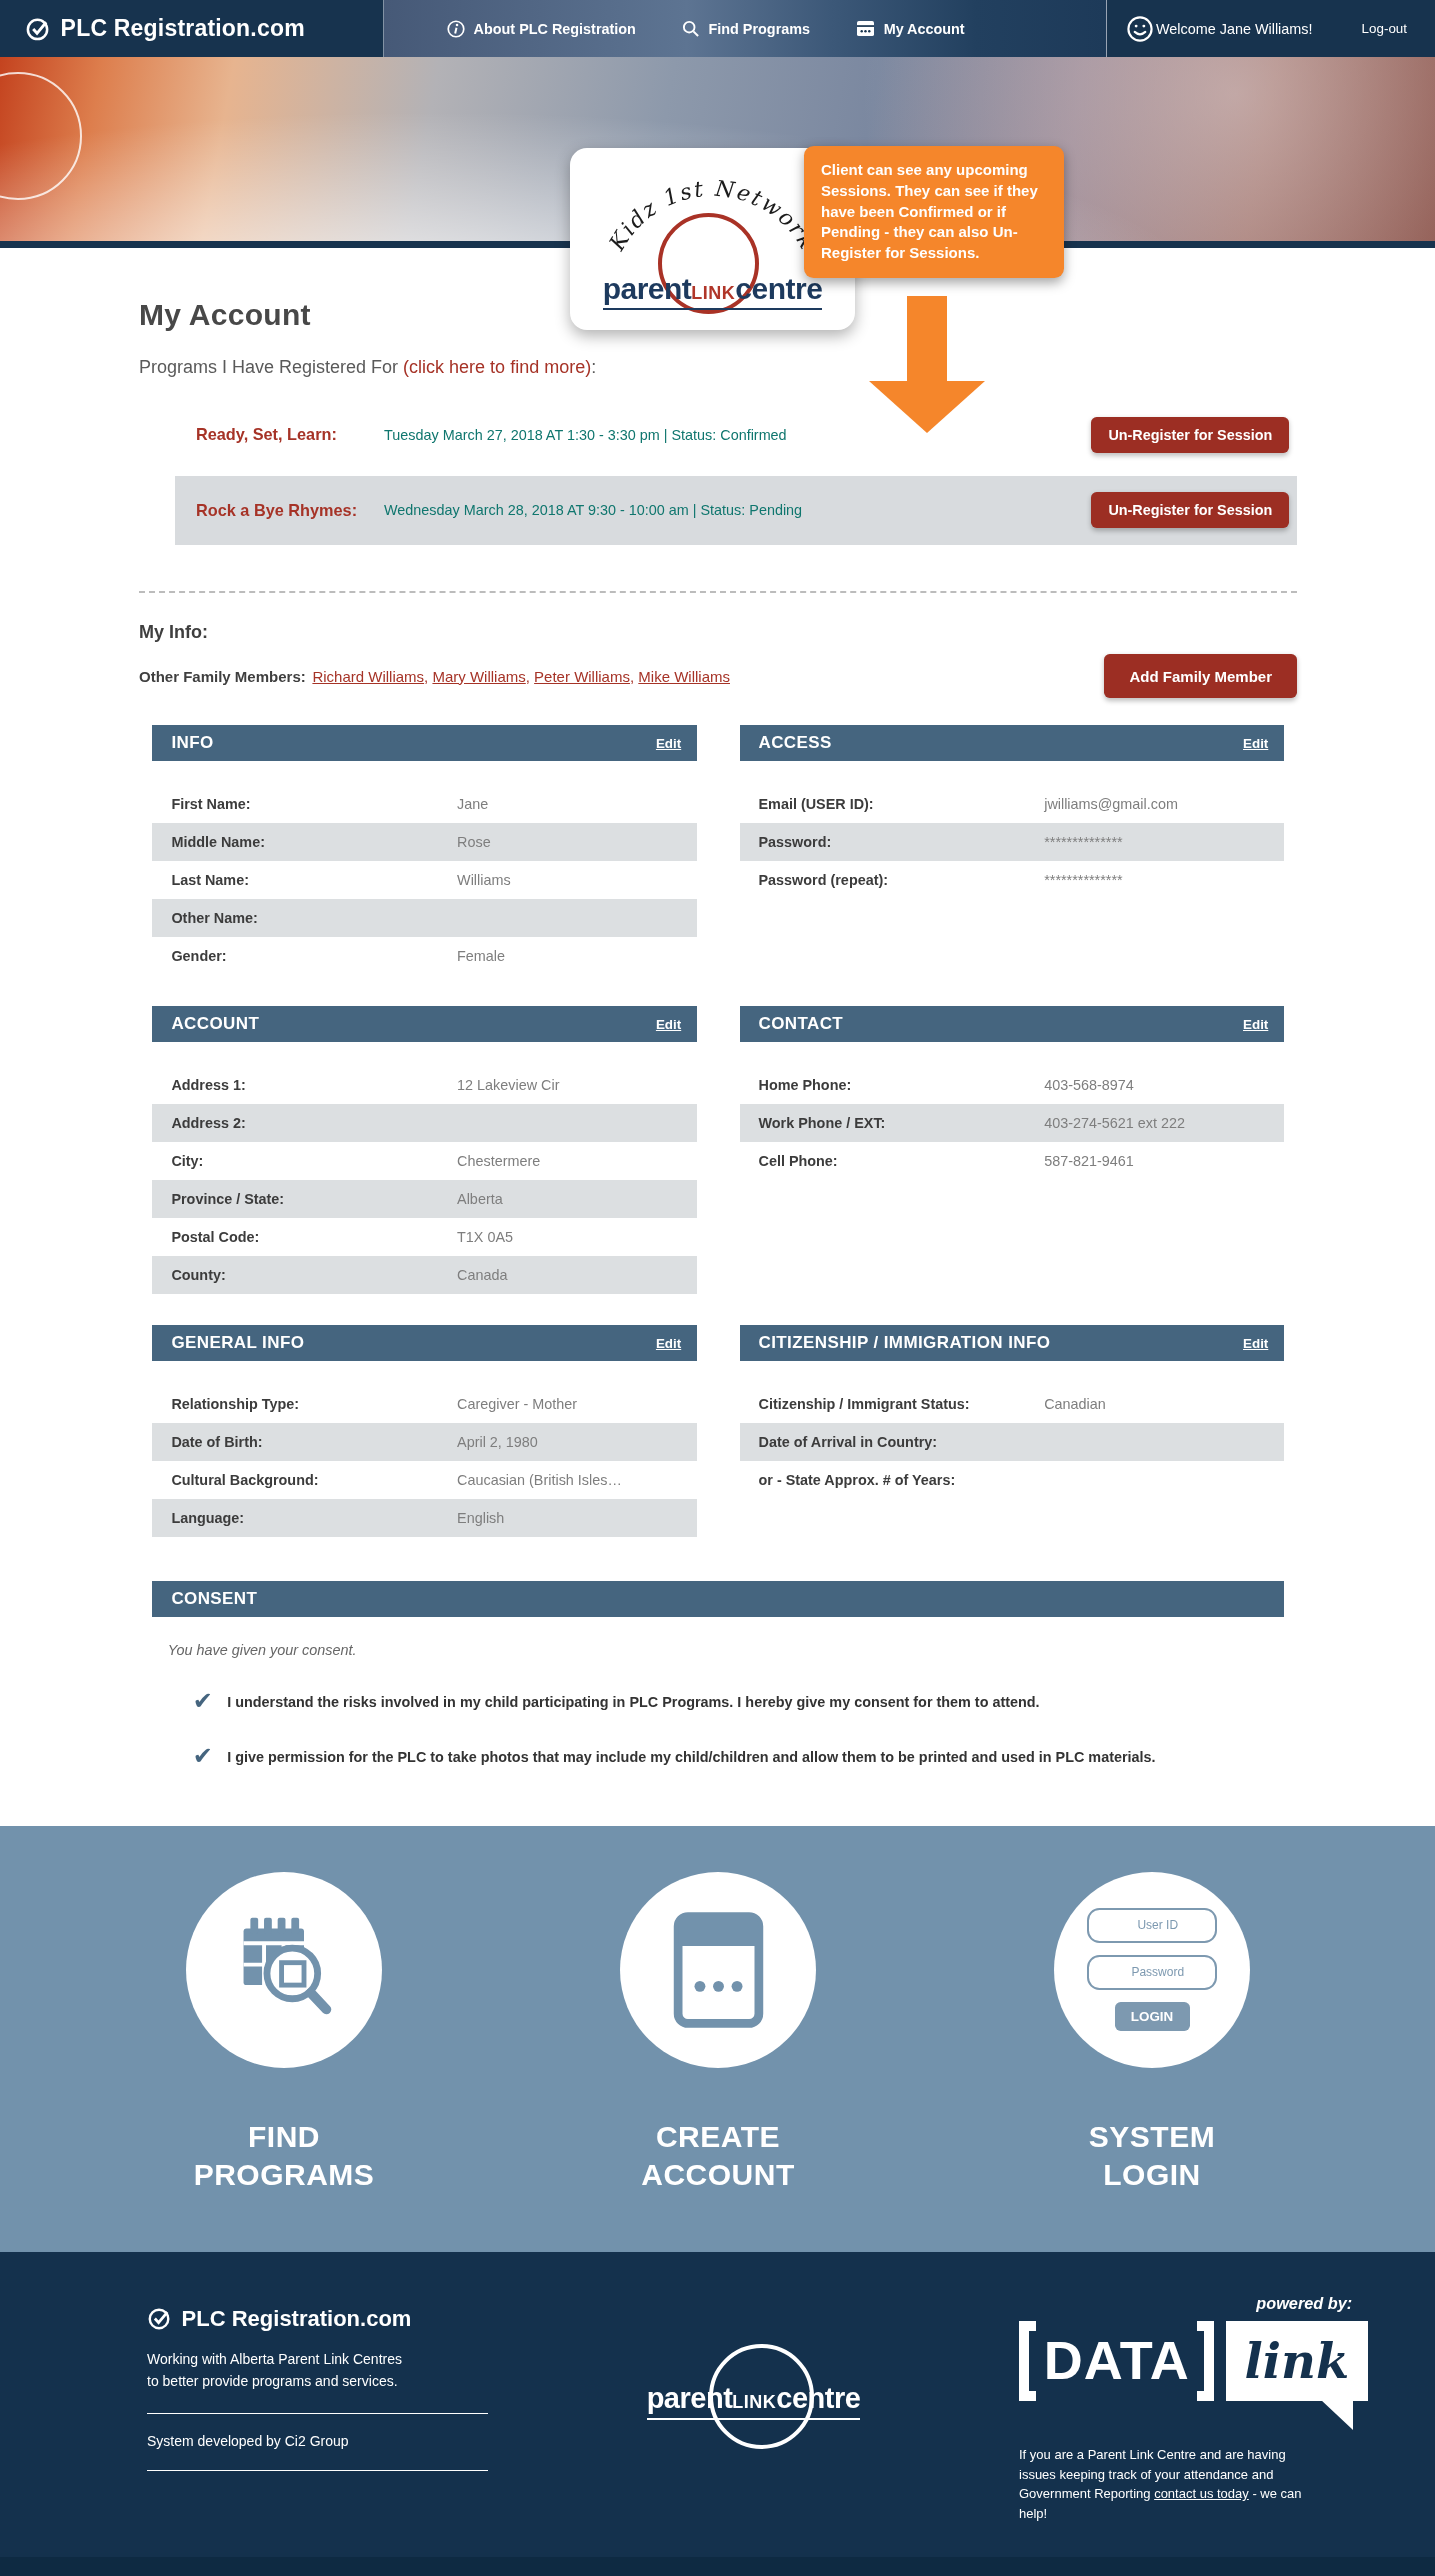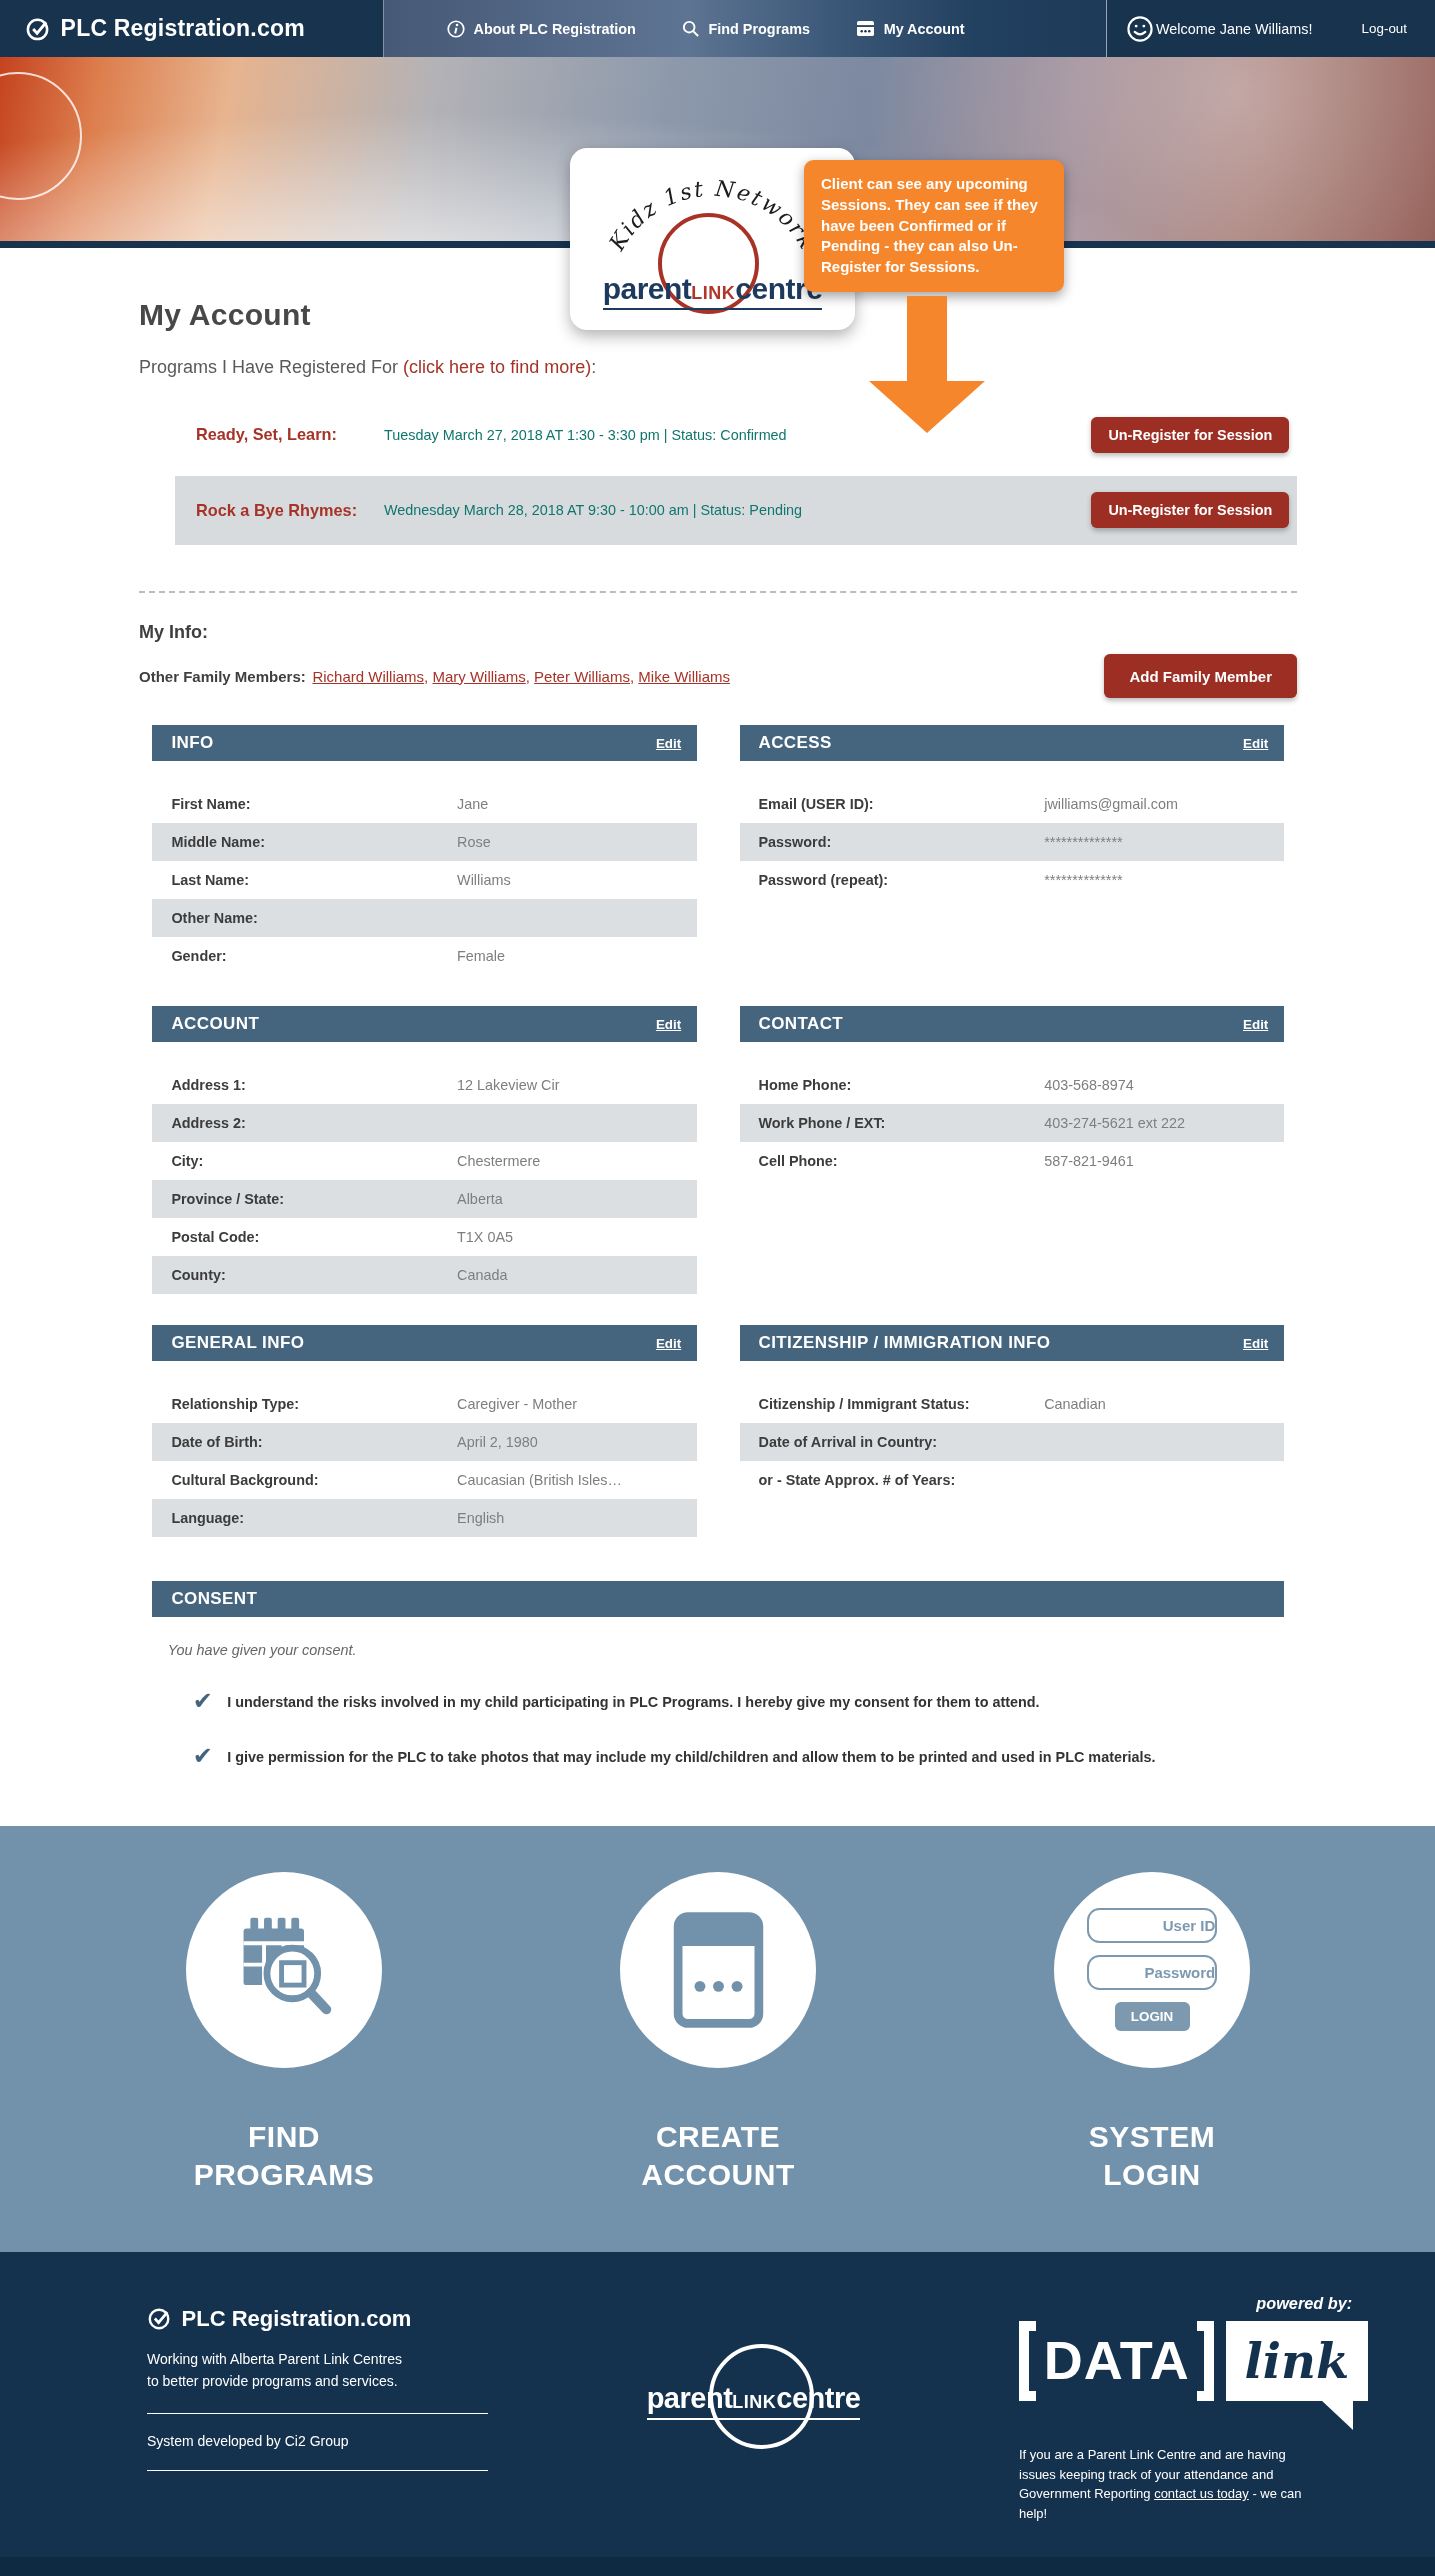--- a/index.html
+++ b/index.html
@@ -26,21 +26,21 @@
   .hero-sketch{position:absolute;left:-46px;top:15.3px;width:124px;height:124px;border:2.9px solid rgba(255,255,255,.8);border-radius:50%;}
 
   .badge{position:absolute;left:570px;top:91px;width:285px;height:182px;background:#fff;border-radius:17px;box-shadow:0 5.7px 15.3px rgba(0,0,0,.3);z-index:2;}
   .badge svg.arc{position:absolute;left:0;top:5.7px;}
   .badge .logo-circle{position:absolute;left:88px;top:65px;width:101px;height:101px;border:4.8px solid #a93226;border-radius:50%;box-sizing:border-box;}
   .badge .logo-text{position:absolute;left:0;top:124px;width:100%;text-align:center;white-space:nowrap;}
   .logo-text .wrap{display:inline-block;border-bottom:2.9px solid #1d3a5e;padding-bottom:1.9px;background:transparent;}
   .lg-parent,.lg-centre{font-size:30px;font-weight:bold;color:#1d3a5e;letter-spacing:-0.5px;}
   .lg-link{font-size:18px;font-weight:bold;color:#b03629;letter-spacing:0.5px;}
 
-  .callout{position:absolute;left:804px;top:103px;width:260px;box-sizing:border-box;padding:14.4px 17px;background:#f5862b;border-radius:9.6px;
+  .callout{position:absolute;left:804px;top:89px;width:260px;box-sizing:border-box;padding:14.4px 17px;background:#f5862b;border-radius:9.6px;
     color:#fff;font-size:15px;font-weight:bold;line-height:1.38;z-index:3;box-shadow:0 4.8px 11.5px rgba(0,0,0,.35);}
   .arrow-stem{position:absolute;left:907px;top:239px;width:40px;height:86px;background:#f5862b;z-index:3;}
   .arrow-head{position:absolute;left:869px;top:324px;width:0;height:0;border-left:58px solid transparent;border-right:58px solid transparent;border-top:52px solid #f5862b;z-index:3;}
 
   
   .content{width:1158px;margin:0 auto;padding-bottom:25px;}
   .account-title{margin:50px 0 0;font-size:30px;color:#484848;font-weight:bold;letter-spacing:0.3px;}
   .programs-line{margin:25px 0 0;font-size:18px;color:#5a5a5a;}
   .programs-link{color:#a63327;text-decoration:none;}
   .programs-suffix{color:#5a5a5a;}
@@ -81,21 +81,21 @@
   .check-icon{color:#45657f;font-size:24px;line-height:1;flex:none;}
   .consent-text{font-size:14.4px;font-weight:bold;color:#333;padding-top:4.8px;}
 
   
   .feature-band{background:#7292ac;padding:46px 0 59px;margin-top:29px;}
   .features{width:1302px;margin:0 auto;display:flex;}
   .feature{flex:1;display:flex;flex-direction:column;align-items:center;}
   .feature-circle{width:196px;height:196px;border-radius:50%;background:#fff;display:flex;align-items:center;justify-content:center;}
   .feature-label{margin-top:50px;text-align:center;color:#fff;font-weight:bold;font-size:30px;line-height:1.26;letter-spacing:0.5px;}
   .mock-form{display:flex;flex-direction:column;align-items:center;}
-  .mock-input{width:115px;height:31px;border:2.9px solid #7d99b0;border-radius:12.4px;color:#7d99b0;font-size:15px;font-weight:bold;line-height:31px;padding-left:11.5px;box-sizing:content-box;text-align:right;}
+  .mock-input{width:115px;height:31px;border:2.9px solid #7d99b0;border-radius:12.4px;color:#7d99b0;font-size:12px;font-weight:normal;line-height:31px;padding-left:11.5px;box-sizing:content-box;text-align:center;}
   .mock-input + .mock-input{margin-top:11.5px;}
   .mock-btn{margin-top:12.4px;width:75px;height:29px;background:#7d99b0;border-radius:5.7px;color:#fff;font-size:13.4px;font-weight:bold;display:flex;align-items:center;justify-content:center;}
 
   
   .footer{background:#14314d;color:#fff;display:flex;padding:42px 80px 34px 147px;box-sizing:border-box;min-height:273px;}
   .footer-left{width:341px;flex:none;}
   .footer-brand{display:flex;align-items:center;gap:9.6px;font-size:22px;font-weight:bold;margin-top:11.5px;}
   .footer-tagline{margin-top:17px;font-size:14px;line-height:1.55;}
   .footer-rule{border:none;border-top:1px solid #fff;margin:21px 0 0;}
   .footer-dev{margin-top:19px;font-size:14px;}

